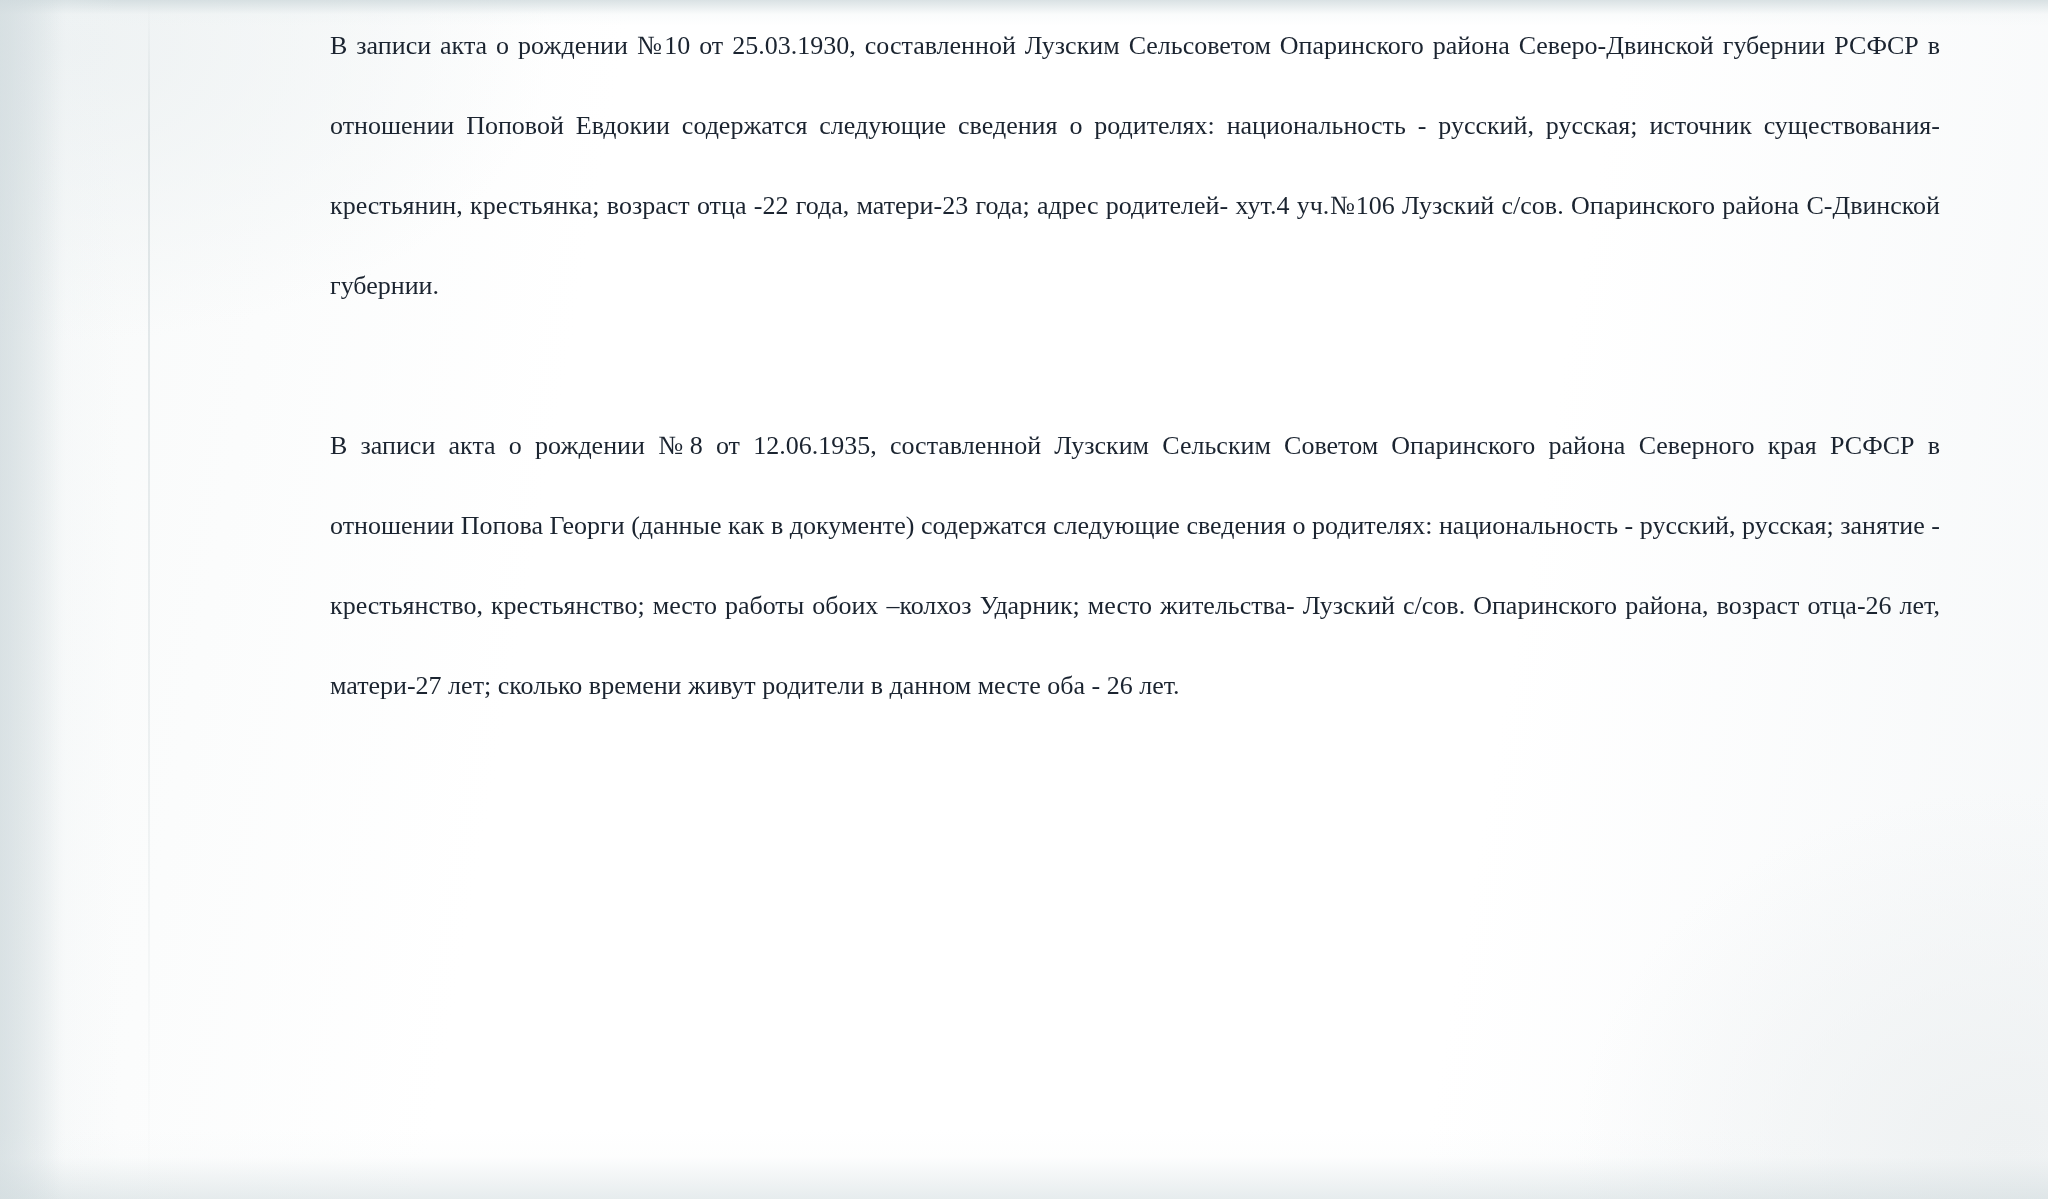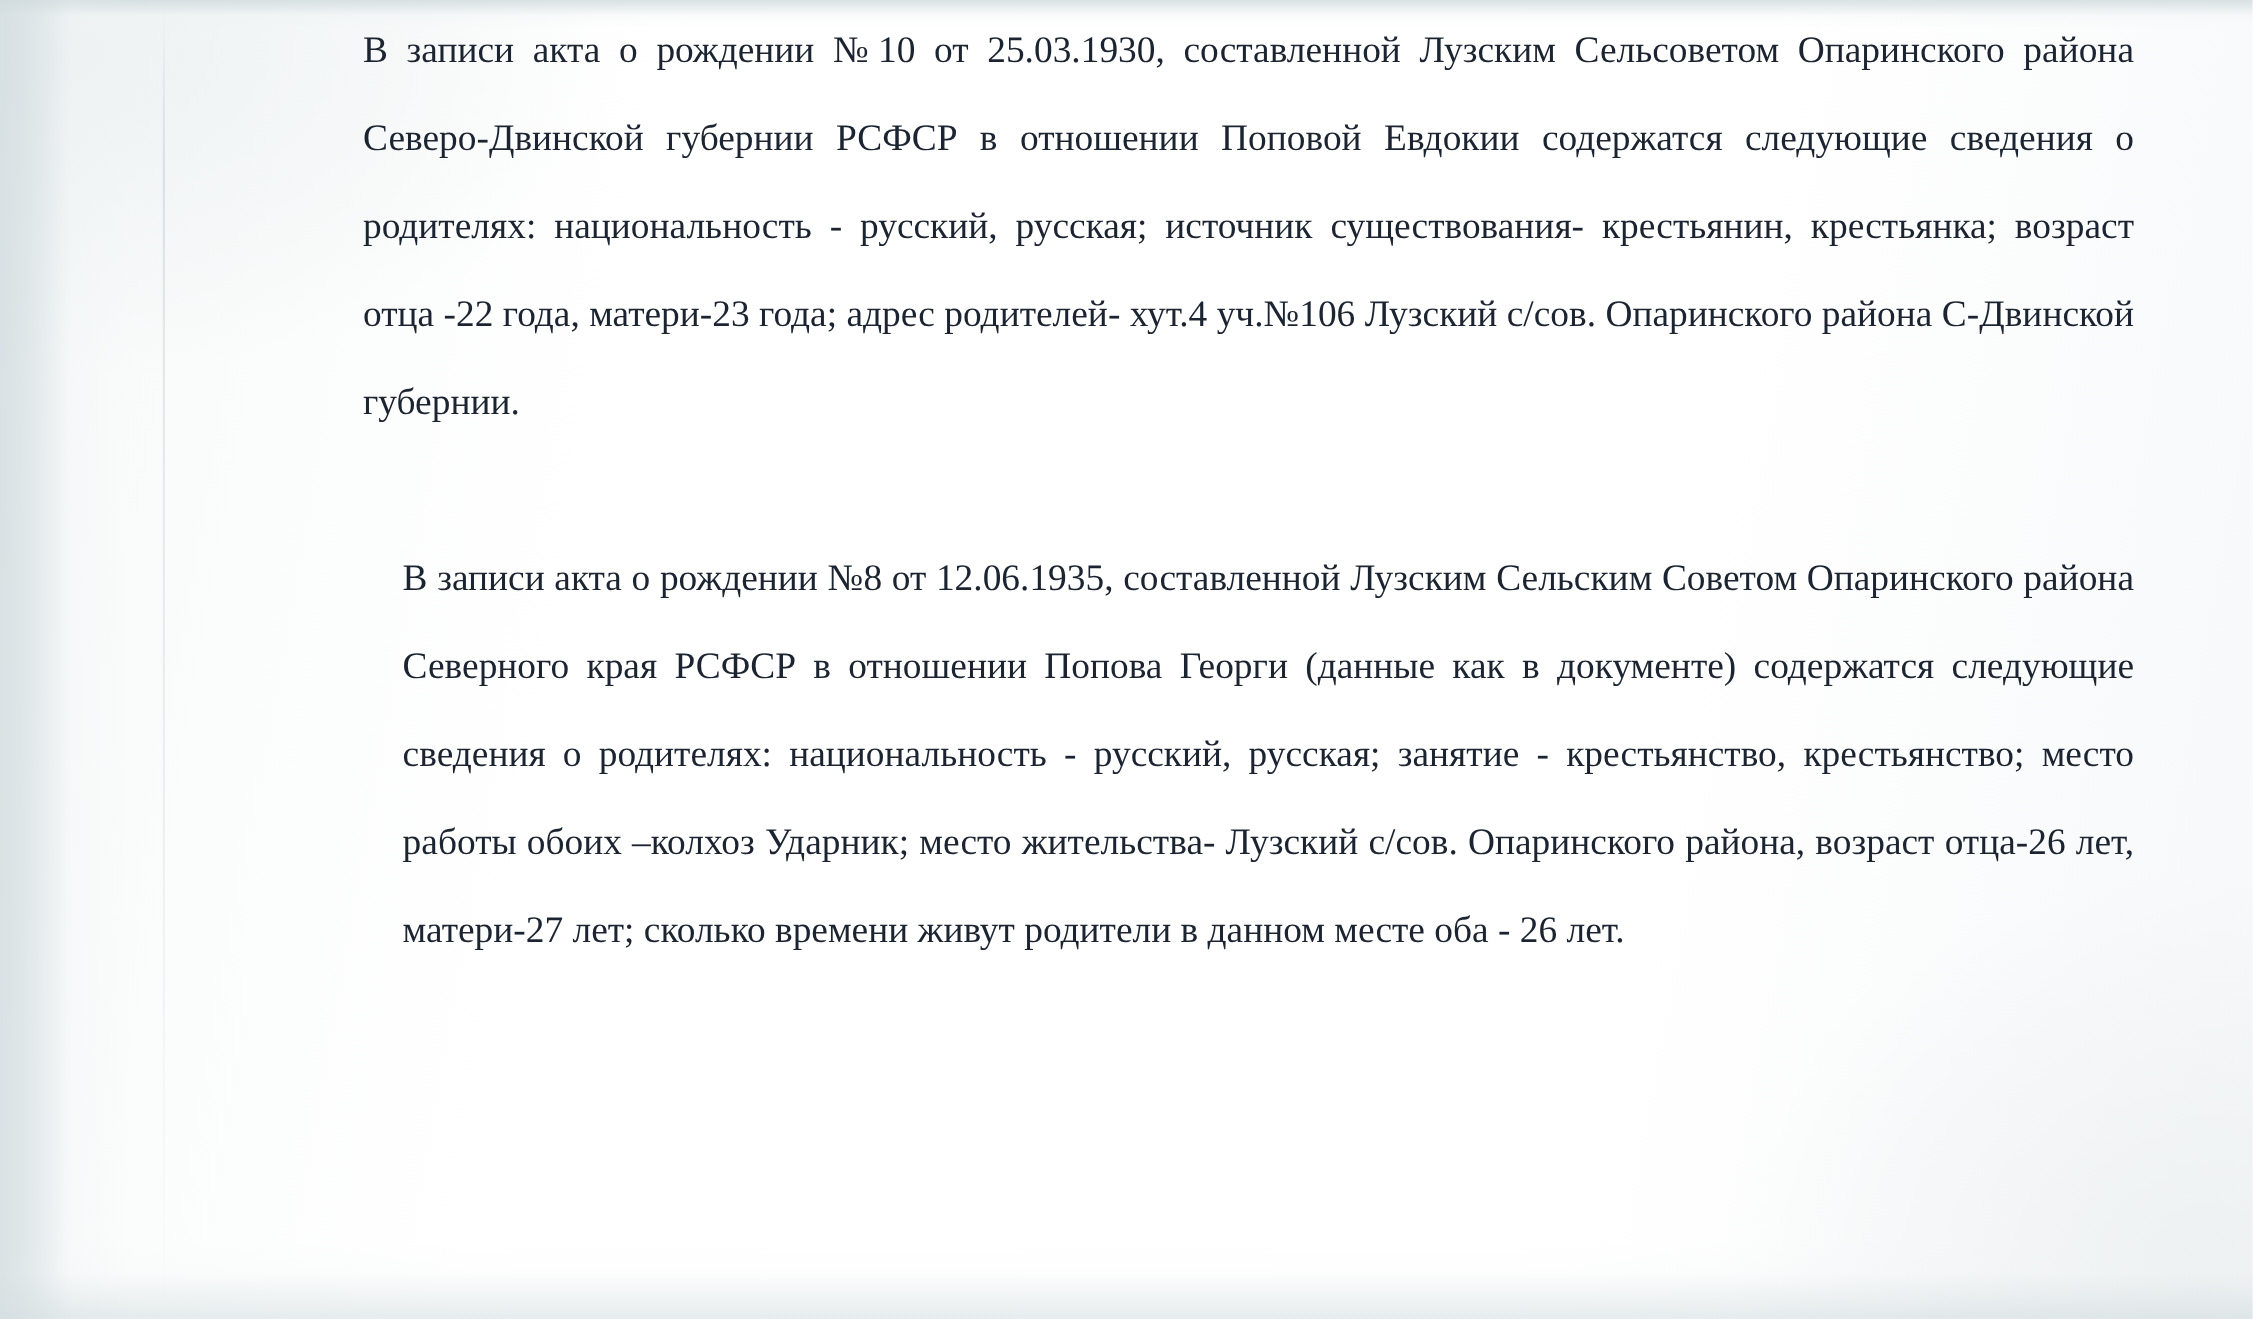--- a/index.html
+++ b/index.html
@@ -48,33 +48,32 @@
     background: linear-gradient(90deg, rgba(214,223,226,0.55) 0%, rgba(255,255,255,0) 100%);
     pointer-events: none;
   }
 
   .doc-body {
     position: absolute;
     left: 330px;
     top: 6px;
     width: 1610px;
     font-family: "Liberation Serif", "DejaVu Serif", serif;
-    font-size: 34px;
+    font-size: 26px;
     line-height: 80px;
     color: #1b2430;
     text-align: justify;
     text-justify: inter-word;
   }
   .para {
     margin: 0;
     text-align: justify;
   }
   .para:last-child {
     text-align: justify;
-    margin-left: 36px;
   }
   
   .para::after {
     content: "";
     display: inline-block;
     width: 100%;
   }
   .para.nostretch::after {
     content: none;
   }

